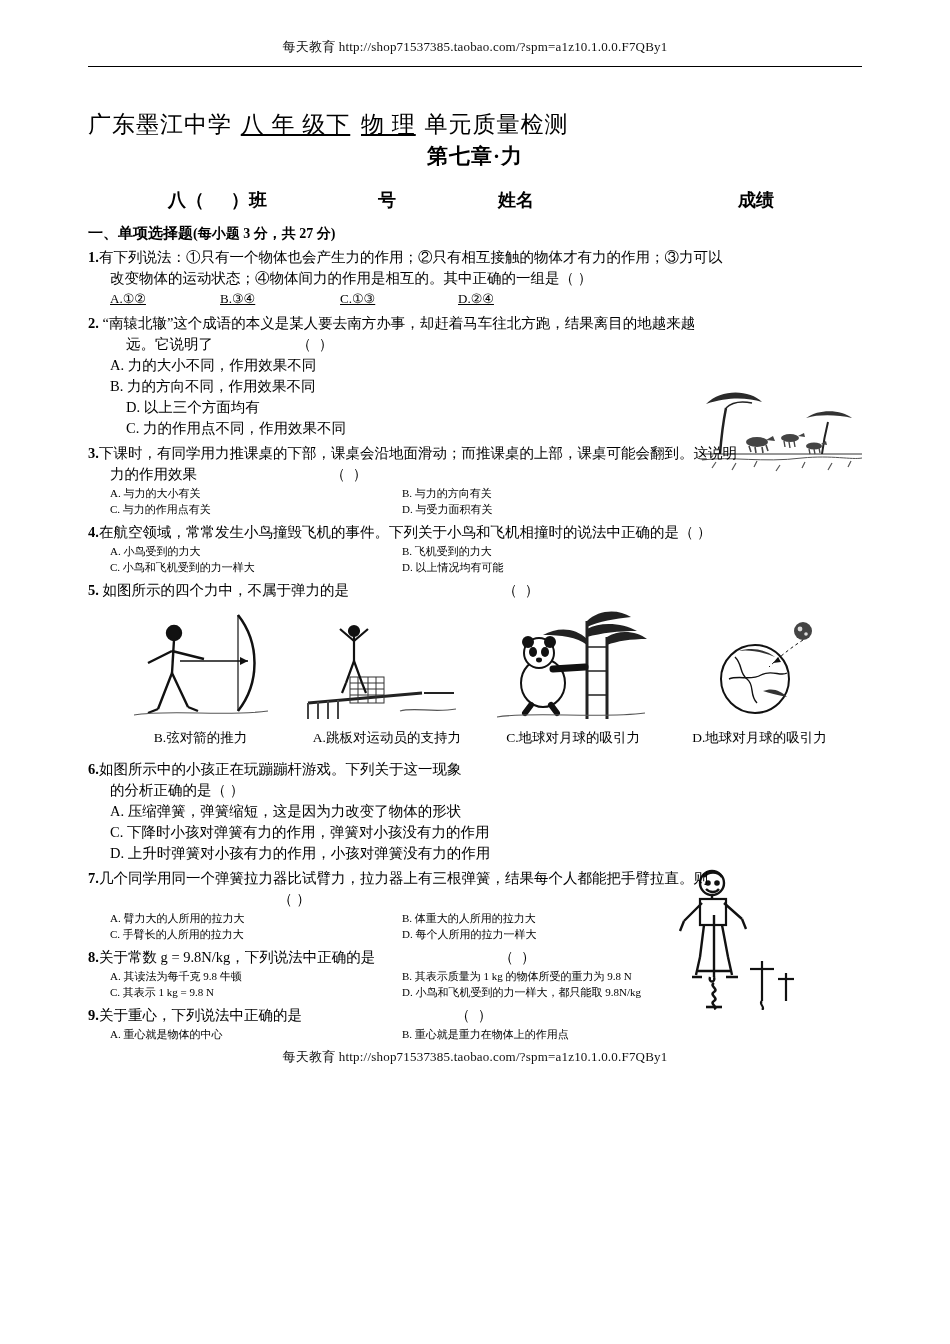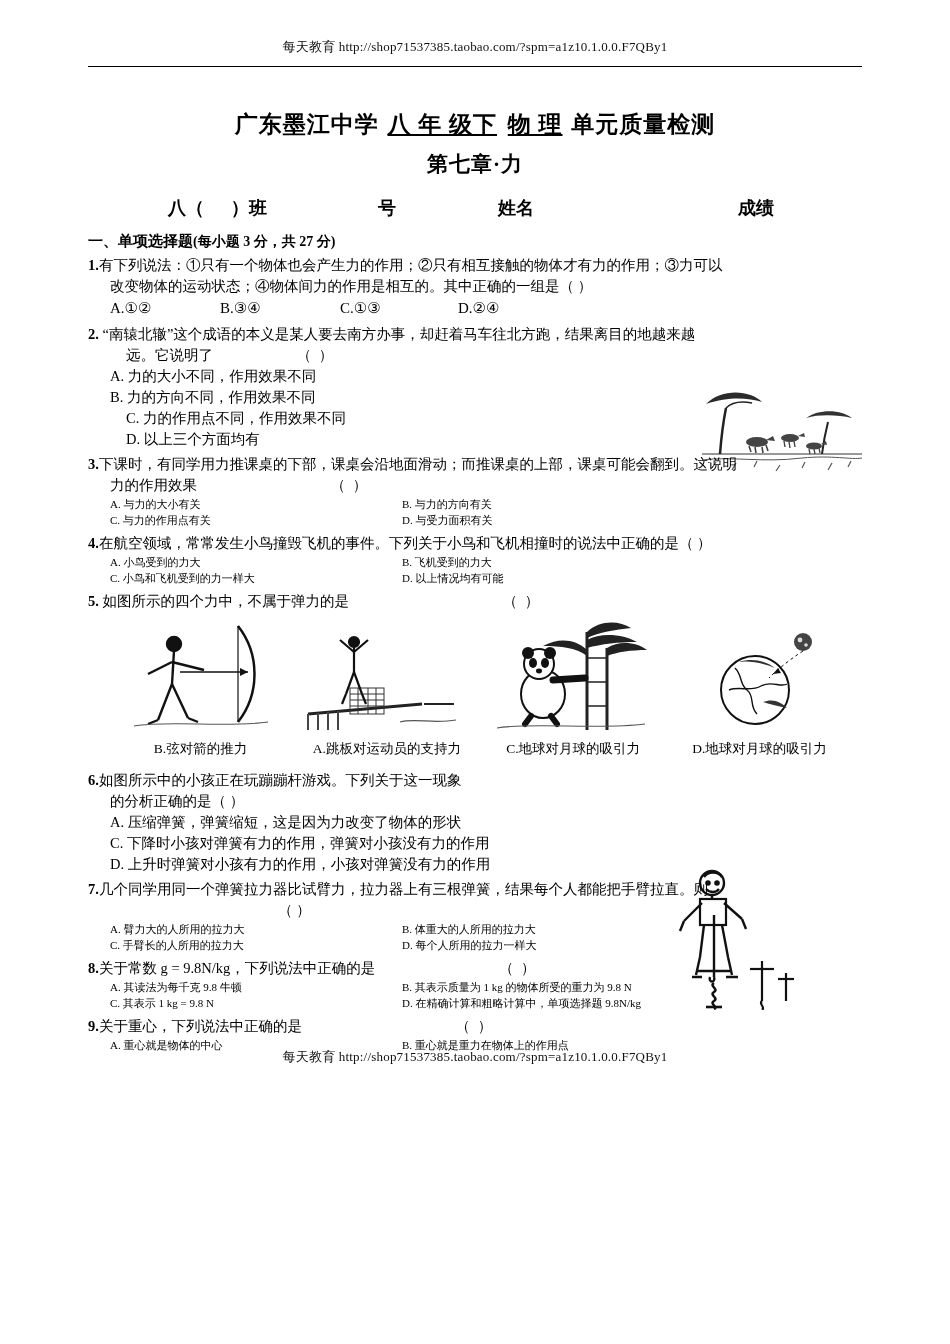--- a/index.html
+++ b/index.html
@@ -35,28 +35,28 @@
     bottom: 34px;
     text-align: center;
   }
   .hr-top {
     margin-top: 10px;
     border-top: 1px solid #000;
     width: 100%;
   }
   .title-main {
     margin-top: 42px;
-    text-align: center;
+    text-align: left;
     font-size: 23px;
-    font-weight: bold;
+    font-weight: normal;
     letter-spacing: 1px;
   }
   .title-main .u { text-decoration: underline; padding: 0 2px;}
   .title-sub {
-    margin-top: 10px;
+    margin-top: 2px;
     text-align: center;
     font-size: 21px;
     font-weight: bold;
     letter-spacing: 1px;
   }
   .info-row {
     margin-top: 18px;
     display: flex;
     font-size: 18px;
     font-weight: bold;
@@ -80,22 +80,23 @@
     margin-top: 4px;
     font-size: 14.5px;
     line-height: 1.45;
     position: relative;
   }
   .q b { font-weight: bold; }
   .indent1 { padding-left: 22px; }
   .indent2 { padding-left: 38px; }
   .opts-row {
     display: flex;
-    font-size: 15px;
+    font-size: 13px;
     line-height: 1.5;
+    text-decoration: underline;
   }
   .opt-a { width: 110px; }
   .opt-b { width: 120px; }
   .opt-c { width: 118px; }
   .two-col {
     display: flex;
     font-size: 11px;
     line-height: 1.5;
   }
   .two-col .left { width: 292px; }
@@ -169,22 +170,22 @@
 
   <div class="q">
     <b>2.</b>
     <span>“南辕北辙”这个成语的本义是某人要去南方办事，却赶着马车往北方跑，结果离目的地越来越</span>
     <div class="indent2">
       <span>远。它说明了</span>
       <span style="padding-left:80px;" class="paren">（    ）</span>
     </div>
     <div class="indent1">A. 力的大小不同，作用效果不同</div>
     <div class="indent1">B. 力的方向不同，作用效果不同</div>
+    <div class="indent2">D. 以上三个方面均有</div>
     <div class="indent2">C. 力的作用点不同，作用效果不同</div>
-    <div class="indent2">D. 以上三个方面均有</div>
   </div>
 
   <div class="fig-savanna">
     <svg viewBox="0 0 160 110" width="160" height="110">
       <rect x="0" y="0" width="160" height="110" fill="#fff"></rect>
       <path d="M0 86 H160" stroke="#333" stroke-width="1" fill="none"></path>
       <path d="M18 86 C20 60 22 50 24 40" stroke="#222" stroke-width="2.5" fill="none"></path>
       <path d="M4 36 C20 20 48 22 60 34 C46 30 28 28 4 36 Z" fill="#2b2b2b"></path>
       <path d="M24 40 C30 34 40 33 50 35" stroke="#222" stroke-width="1.6" fill="none"></path>
       <path d="M120 86 C122 70 124 62 126 54" stroke="#222" stroke-width="2" fill="none"></path>
@@ -378,21 +379,21 @@
 
   <div class="q">
     <b>8.</b><span>关于常数 g = 9.8N/kg，下列说法中正确的是</span>
     <span style="padding-left:120px;" class="paren">（    ）</span>
     <div class="two-col indent1">
       <div class="left">A. 其读法为每千克 9.8 牛顿</div>
       <div>B. 其表示质量为 1 kg 的物体所受的重力为 9.8 N</div>
     </div>
     <div class="two-col indent1">
       <div class="left">C. 其表示 1 kg = 9.8 N</div>
-      <div>D. 在精确计算和粗略计算中，单项选择题 9.8N/kg</div>
+      <div>D. 小鸟和飞机受到的力一样大，都只能取 9.8N/kg</div>
     </div>
   </div>
 
   <div class="q">
     <b>9.</b><span>关于重心，下列说法中正确的是</span>
     <span style="padding-left:150px;" class="paren">（    ）</span>
     <div class="two-col indent1">
       <div class="left">A. 重心就是物体的中心</div>
       <div>B. 重心就是重力在物体上的作用点</div>
     </div>

